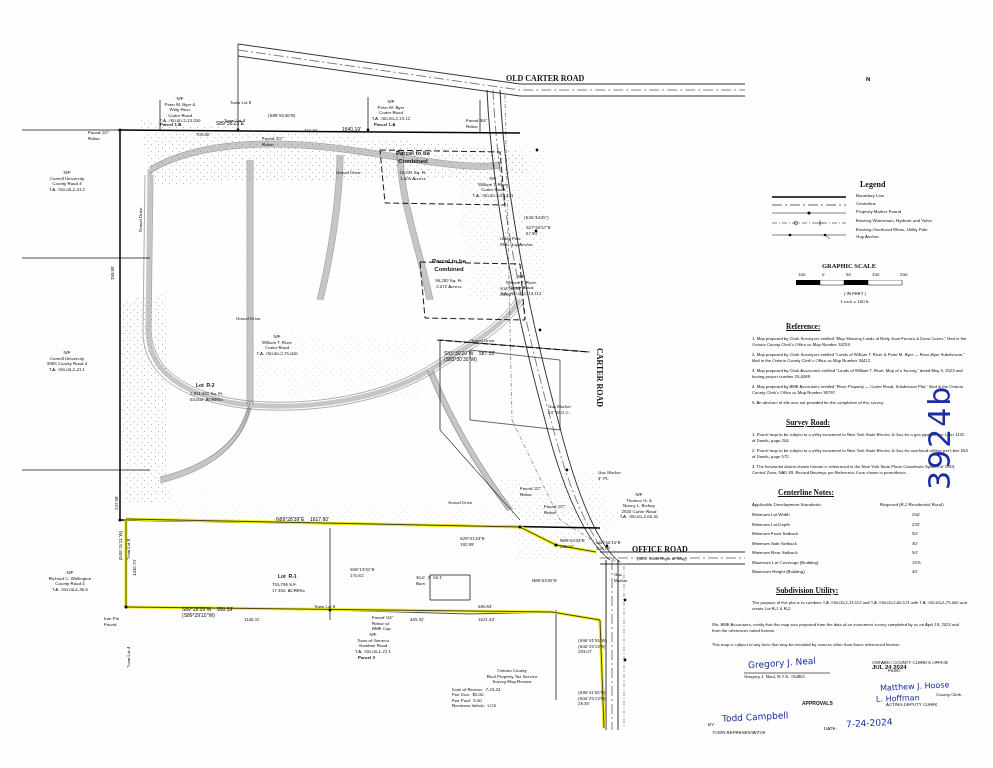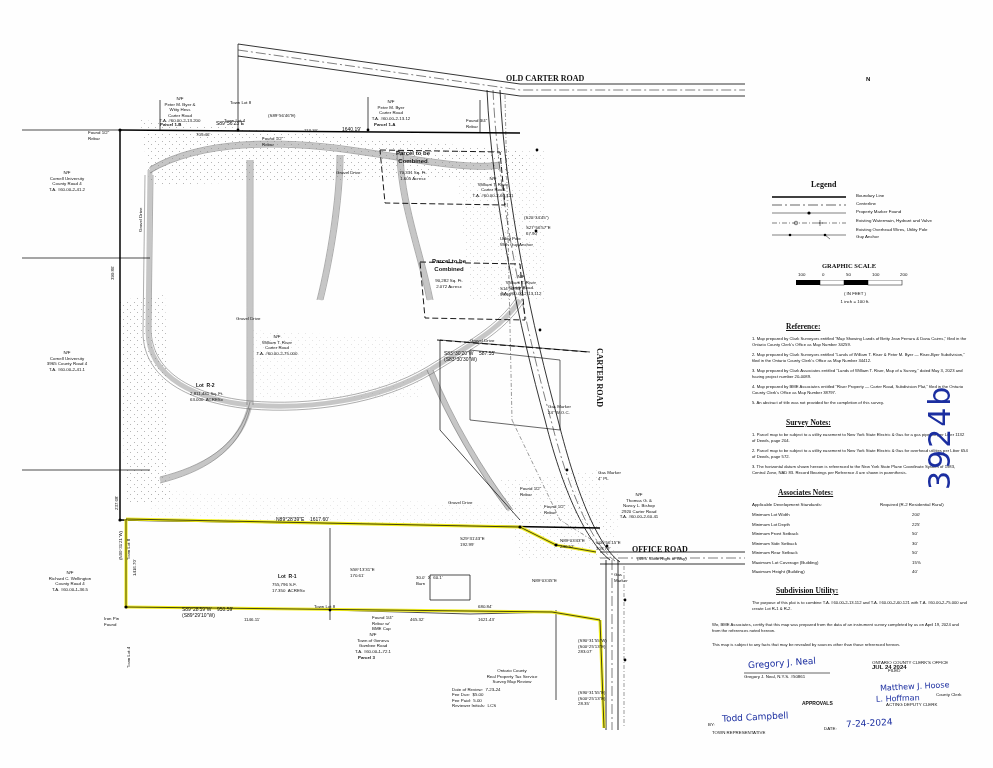--- a/index.html
+++ b/index.html
@@ -317,21 +317,21 @@
   <div class="abs t" style="left:230px;top:100px;">Town Lot 8</div>
   <div class="abs t" style="left:548px;top:404px;">Gas Marker
 24" W.O.C.</div>
   <div class="abs t" style="left:598px;top:470px;">Gas Marker
 4" PL</div>
   <div class="abs t" style="left:614px;top:572px;">Gas
 Marker</div>
   <div class="abs t" style="left:500px;top:236px;">Utility Pole
 With Guy Anchor</div>
 
-  <div class="abs hdr" style="left:811px;top:180px;">Legend</div>
+  <div class="abs hdr" style="left:860px;top:180px;">Legend</div>
   <svg class="abs" style="left:770px;top:192px;" width="80" height="52">
     <path d="M2 5 L76 5" stroke="#000" stroke-width="1.4"></path>
     <path d="M2 13 L76 13" stroke="#000" stroke-width="0.6" stroke-dasharray="10,3,2,3"></path>
     <g>
         <path d="M2 21 L76 21" stroke="#000" stroke-width="0.5"></path>
         <circle cx="39" cy="21" r="1.6" fill="#000"></circle>
       </g>
     <g>
         <path d="M2 31 L76 31" stroke="#000" stroke-width="0.5" stroke-dasharray="5,2,1,2"></path>
        <circle cx="26" cy="31" r="1.8" fill="none" stroke="#000" stroke-width="0.5"></circle>
@@ -366,26 +366,26 @@
   <div class="abs t ctr" style="left:820px;top:291px;width:70px;">( IN FEET )</div>
   <div class="abs t ctr" style="left:820px;top:299px;width:70px;">1 inch = 100 ft.</div>
 
   <div class="abs sect-title" style="left:786px;top:322px;">Reference:</div>
   <div class="abs bodytext" style="left:752px;top:336px;width:216px;">1.  Map prepared by Clark Surveyors entitled "Map Showing Lands of Betty Jean Ferrara &amp; Dana Cairns," filed in the Ontario County Clerk's Office as Map Number 34259.</div>
   <div class="abs bodytext" style="left:752px;top:352px;width:216px;">2.  Map prepared by Clark Surveyors entitled "Lands of William T. Riser &amp; Peter M. Byer — Riser-Byer Subdivision," filed in the Ontario County Clerk's Office as Map Number 34412.</div>
   <div class="abs bodytext" style="left:752px;top:368px;width:216px;">3.  Map prepared by Clark Associates entitled "Lands of William T. Riser, Map of a Survey," dated May 3, 2023 and having project number 20-0089.</div>
   <div class="abs bodytext" style="left:752px;top:384px;width:216px;">4.  Map prepared by BME Associates entitled "Riser Property — Carter Road, Subdivision Plat," filed in the Ontario County Clerk's Office as Map Number 38797.</div>
   <div class="abs bodytext" style="left:752px;top:400px;width:216px;">5.  An abstract of title was not provided for the completion of this survey.</div>
 
-  <div class="abs sect-title" style="left:786px;top:418px;">Survey Notes:</div>
+  <div class="abs sect-title" style="left:786px;top:418px;">Survey Road:</div>
   <div class="abs bodytext" style="left:752px;top:432px;width:216px;">1.  Parcel map to be subject to a utility easement to New York State Electric &amp; Gas for a gas pipeline per Liber 1132 of Deeds, page 204.</div>
   <div class="abs bodytext" style="left:752px;top:448px;width:216px;">2.  Parcel map to be subject to a utility easement to New York State Electric &amp; Gas for overhead utilities per Liber 654 of Deeds, page 572.</div>
   <div class="abs bodytext" style="left:752px;top:464px;width:216px;">3.  The horizontal datum shown hereon is referenced to the New York State Plane Coordinate System of 1983, Central Zone, NAD 83.  Record Bearings per Reference 4 are shown in parenthesis.</div>
 
-  <div class="abs sect-title" style="left:778px;top:488px;">Associates Notes:</div>
+  <div class="abs sect-title" style="left:778px;top:488px;">Centerline Notes:</div>
   <div class="abs t" style="left:752px;top:502px;">Applicable Development Standards:</div>
   <div class="abs t" style="left:880px;top:502px;">Required (R-2 Residential Rural)</div>
   <div class="abs" style="left:752px;top:512px;width:216px;">
     <div style="display:flex;justify-content:space-between;">
       <span class="t">Minimum Lot Width</span>
       <span class="t" style="width:56px;">200'</span>
     </div>
     <div style="display:flex;justify-content:space-between;margin-top:4px;">
       <span class="t">Minimum Lot Depth</span>
       <span class="t" style="width:56px;">225'</span>

